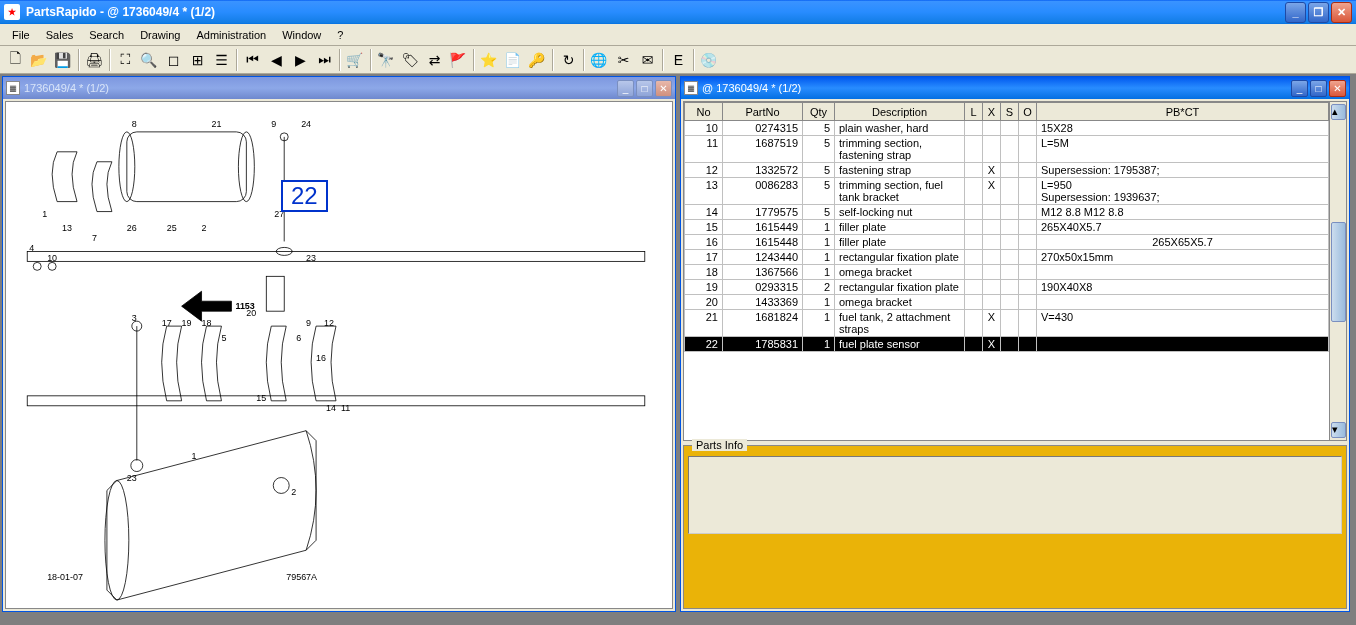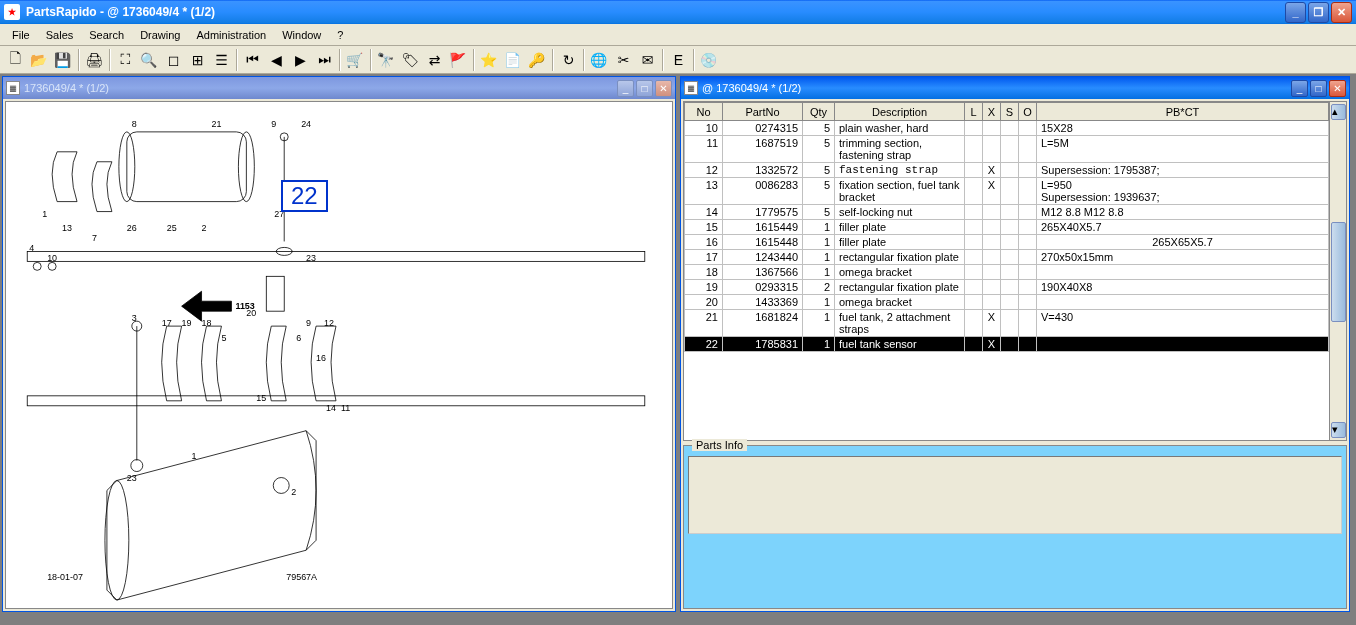--- a/index.html
+++ b/index.html
@@ -44,21 +44,21 @@
 .table-area { height: 340px; border: 1px solid #888; background: white; overflow: hidden; position: relative; }
 .table-scroll { position: absolute; right: 0; top: 0; bottom: 0; width: 17px; background: #ece9d8; border-left: 1px solid #888; }
 .scroll-thumb { position: absolute; right: 0; width: 15px; background: linear-gradient(to right, #cde, #9bd); border: 1px solid #7a8fc0; border-radius: 2px; }
 table.parts { width: calc(100% - 17px); border-collapse: collapse; }
 table.parts th { background: #ece9d8; border: 1px solid #888; padding: 1px 4px; font-weight: normal; text-align: center; height: 18px; }
 table.parts td { border: 1px solid #c0c0c0; padding: 1px 4px; vertical-align: top; }
 table.parts td.num { text-align: right; }
 table.parts td.ctr { text-align: center; }
 table.parts tr.selected td { background: #000; color: #fff; }
 
-.parts-info { margin-top: 4px; border: 1px solid #888; flex: 1; position: relative; background: #7dd3fc; }
+.parts-info { margin-top: 4px; border: 1px solid #888; flex: 1; position: relative; background: #eab308; }
 .parts-info-label { position: absolute; top: -7px; left: 8px; background: #ece9d8; padding: 0 4px; font-size: 11px; }
 .info-body { margin: 10px 4px 4px 4px; height: 78px; background: #ece9d8; border: 1px inset #ccc; }
 
 .button-row { display: flex; gap: 4px; padding: 3px 2px; }
 .btn { flex: 1; height: 22px; border: 1px solid #888; background: #ece9d8; cursor: pointer; font-size: 11px; }
 .btn:disabled { color: #888; }
 .btn u { text-decoration: underline; }
 
 .diagram-svg { width: 100%; height: 100%; }
 .diagram-text { font-family: Arial; font-size: 9px; fill: #000; }
@@ -267,32 +267,32 @@
                 <td class="ctr" style="white-space: pre-line;"></td>
                 <td class="ctr" style="white-space: pre-line;"></td>
                 <td class="ctr" style="white-space: pre-line;"></td>
                 <td class="ctr" style="white-space: pre-line;"></td>
                 <td style="white-space: pre-line;">L=5M</td>
               </tr>
               <tr>
                 <td class="num" style="white-space: pre-line;">12</td>
                 <td class="num" style="white-space: pre-line;">1332572</td>
                 <td class="num" style="white-space: pre-line;">5</td>
-                <td style="white-space: pre-line; font-family: Liberation Mono, monospace;">fastening strap</td>
+                <td style="white-space: pre-line;">fastening strap</td>
                 <td class="ctr" style="white-space: pre-line;"></td>
                 <td class="ctr" style="white-space: pre-line;">X</td>
                 <td class="ctr" style="white-space: pre-line;"></td>
                 <td class="ctr" style="white-space: pre-line;"></td>
                 <td style="white-space: pre-line;">Supersession: 1795387;</td>
               </tr>
               <tr>
                 <td class="num" style="white-space: pre-line;">13</td>
                 <td class="num" style="white-space: pre-line;">0086283</td>
                 <td class="num" style="white-space: pre-line;">5</td>
-                <td style="white-space: pre-line;">fixation section, fuel tank bracket</td>
+                <td style="white-space: pre-line;">trimming section, fuel tank bracket</td>
                 <td class="ctr" style="white-space: pre-line;"></td>
                 <td class="ctr" style="white-space: pre-line;">X</td>
                 <td class="ctr" style="white-space: pre-line;"></td>
                 <td class="ctr" style="white-space: pre-line;"></td>
                 <td style="white-space: pre-line;">L=950
 Supersession: 1939637;</td>
               </tr>
               <tr>
                 <td class="num" style="white-space: pre-line;">14</td>
                 <td class="num" style="white-space: pre-line;">1779575</td>
@@ -378,21 +378,21 @@
                 <td class="ctr" style="white-space: pre-line;"></td>
                 <td class="ctr" style="white-space: pre-line;">X</td>
                 <td class="ctr" style="white-space: pre-line;"></td>
                 <td class="ctr" style="white-space: pre-line;"></td>
                 <td style="white-space: pre-line;">V=430</td>
               </tr>
               <tr class="selected">
                 <td class="num" style="white-space: pre-line;">22</td>
                 <td class="num" style="white-space: pre-line;">1785831</td>
                 <td class="num" style="white-space: pre-line;">1</td>
-                <td style="white-space: pre-line;">fuel tank sensor</td>
+                <td style="white-space: pre-line;">fuel plate sensor</td>
                 <td class="ctr" style="white-space: pre-line;"></td>
                 <td class="ctr" style="white-space: pre-line;">X</td>
                 <td class="ctr" style="white-space: pre-line;"></td>
                 <td class="ctr" style="white-space: pre-line;"></td>
                 <td style="white-space: pre-line;"></td>
               </tr>
             </tbody>
         </table>
         <div class="table-scroll">
           <div class="scroll-thumb" style="top:2px; height:16px;">▴</div>

